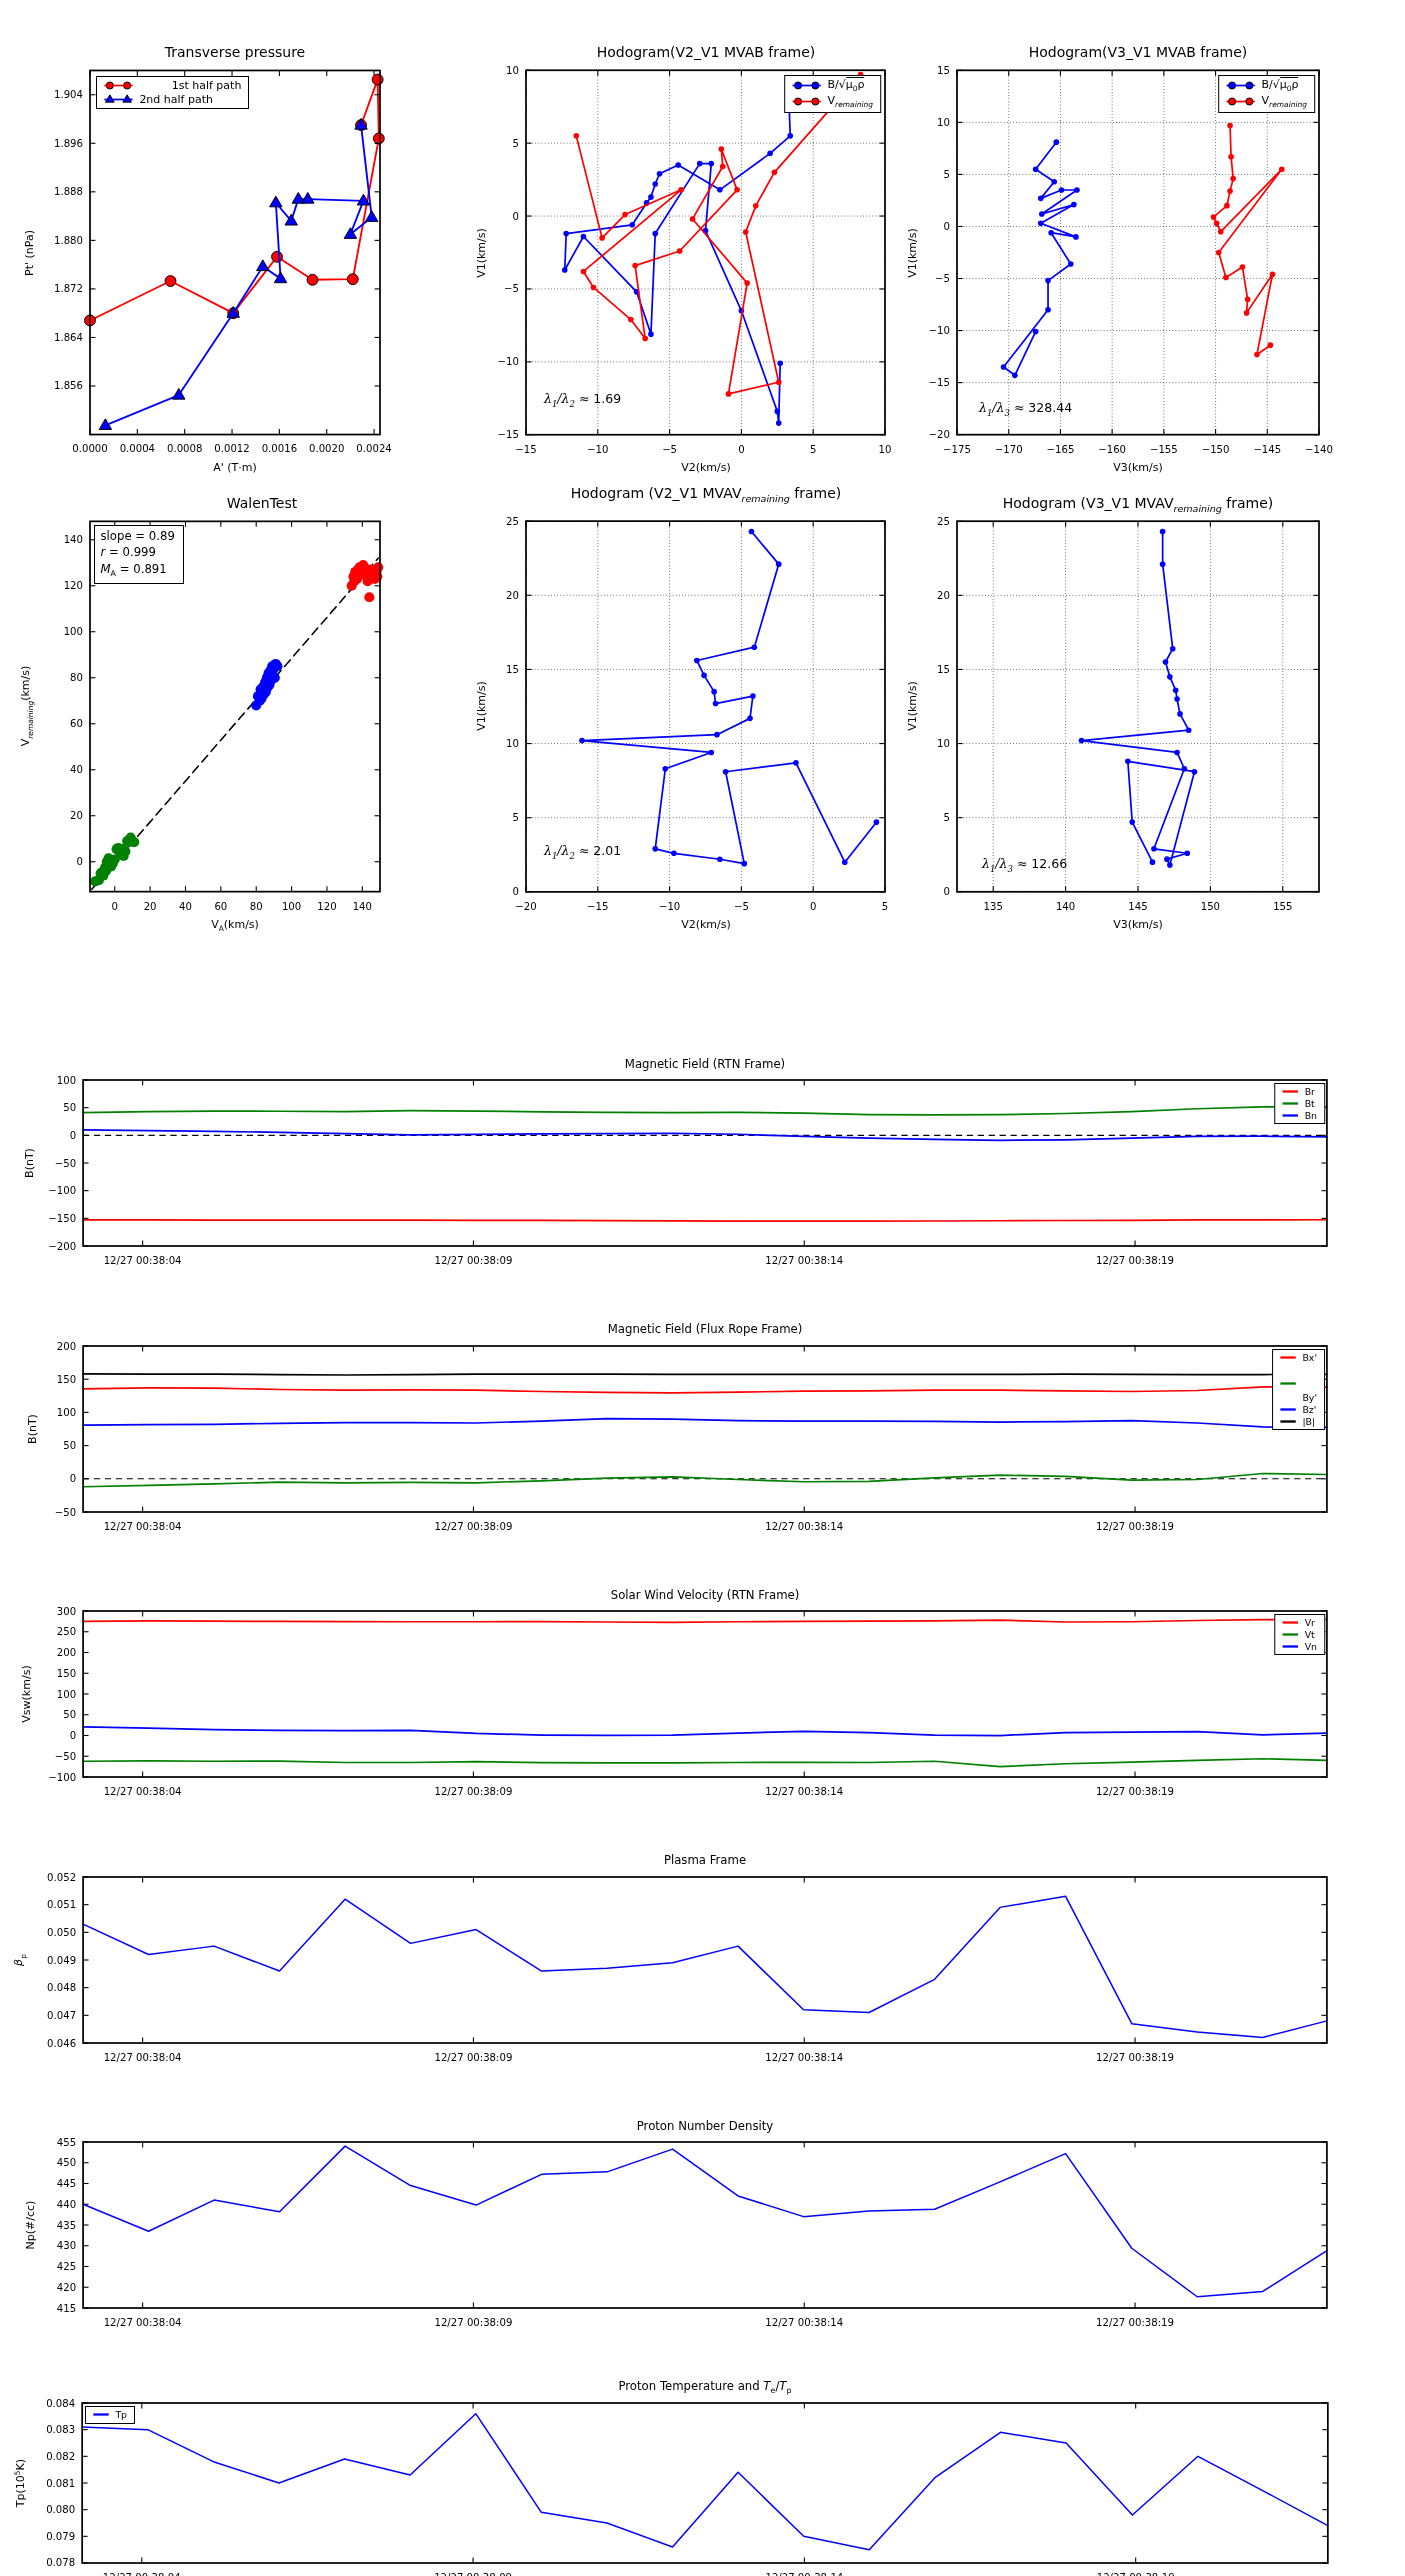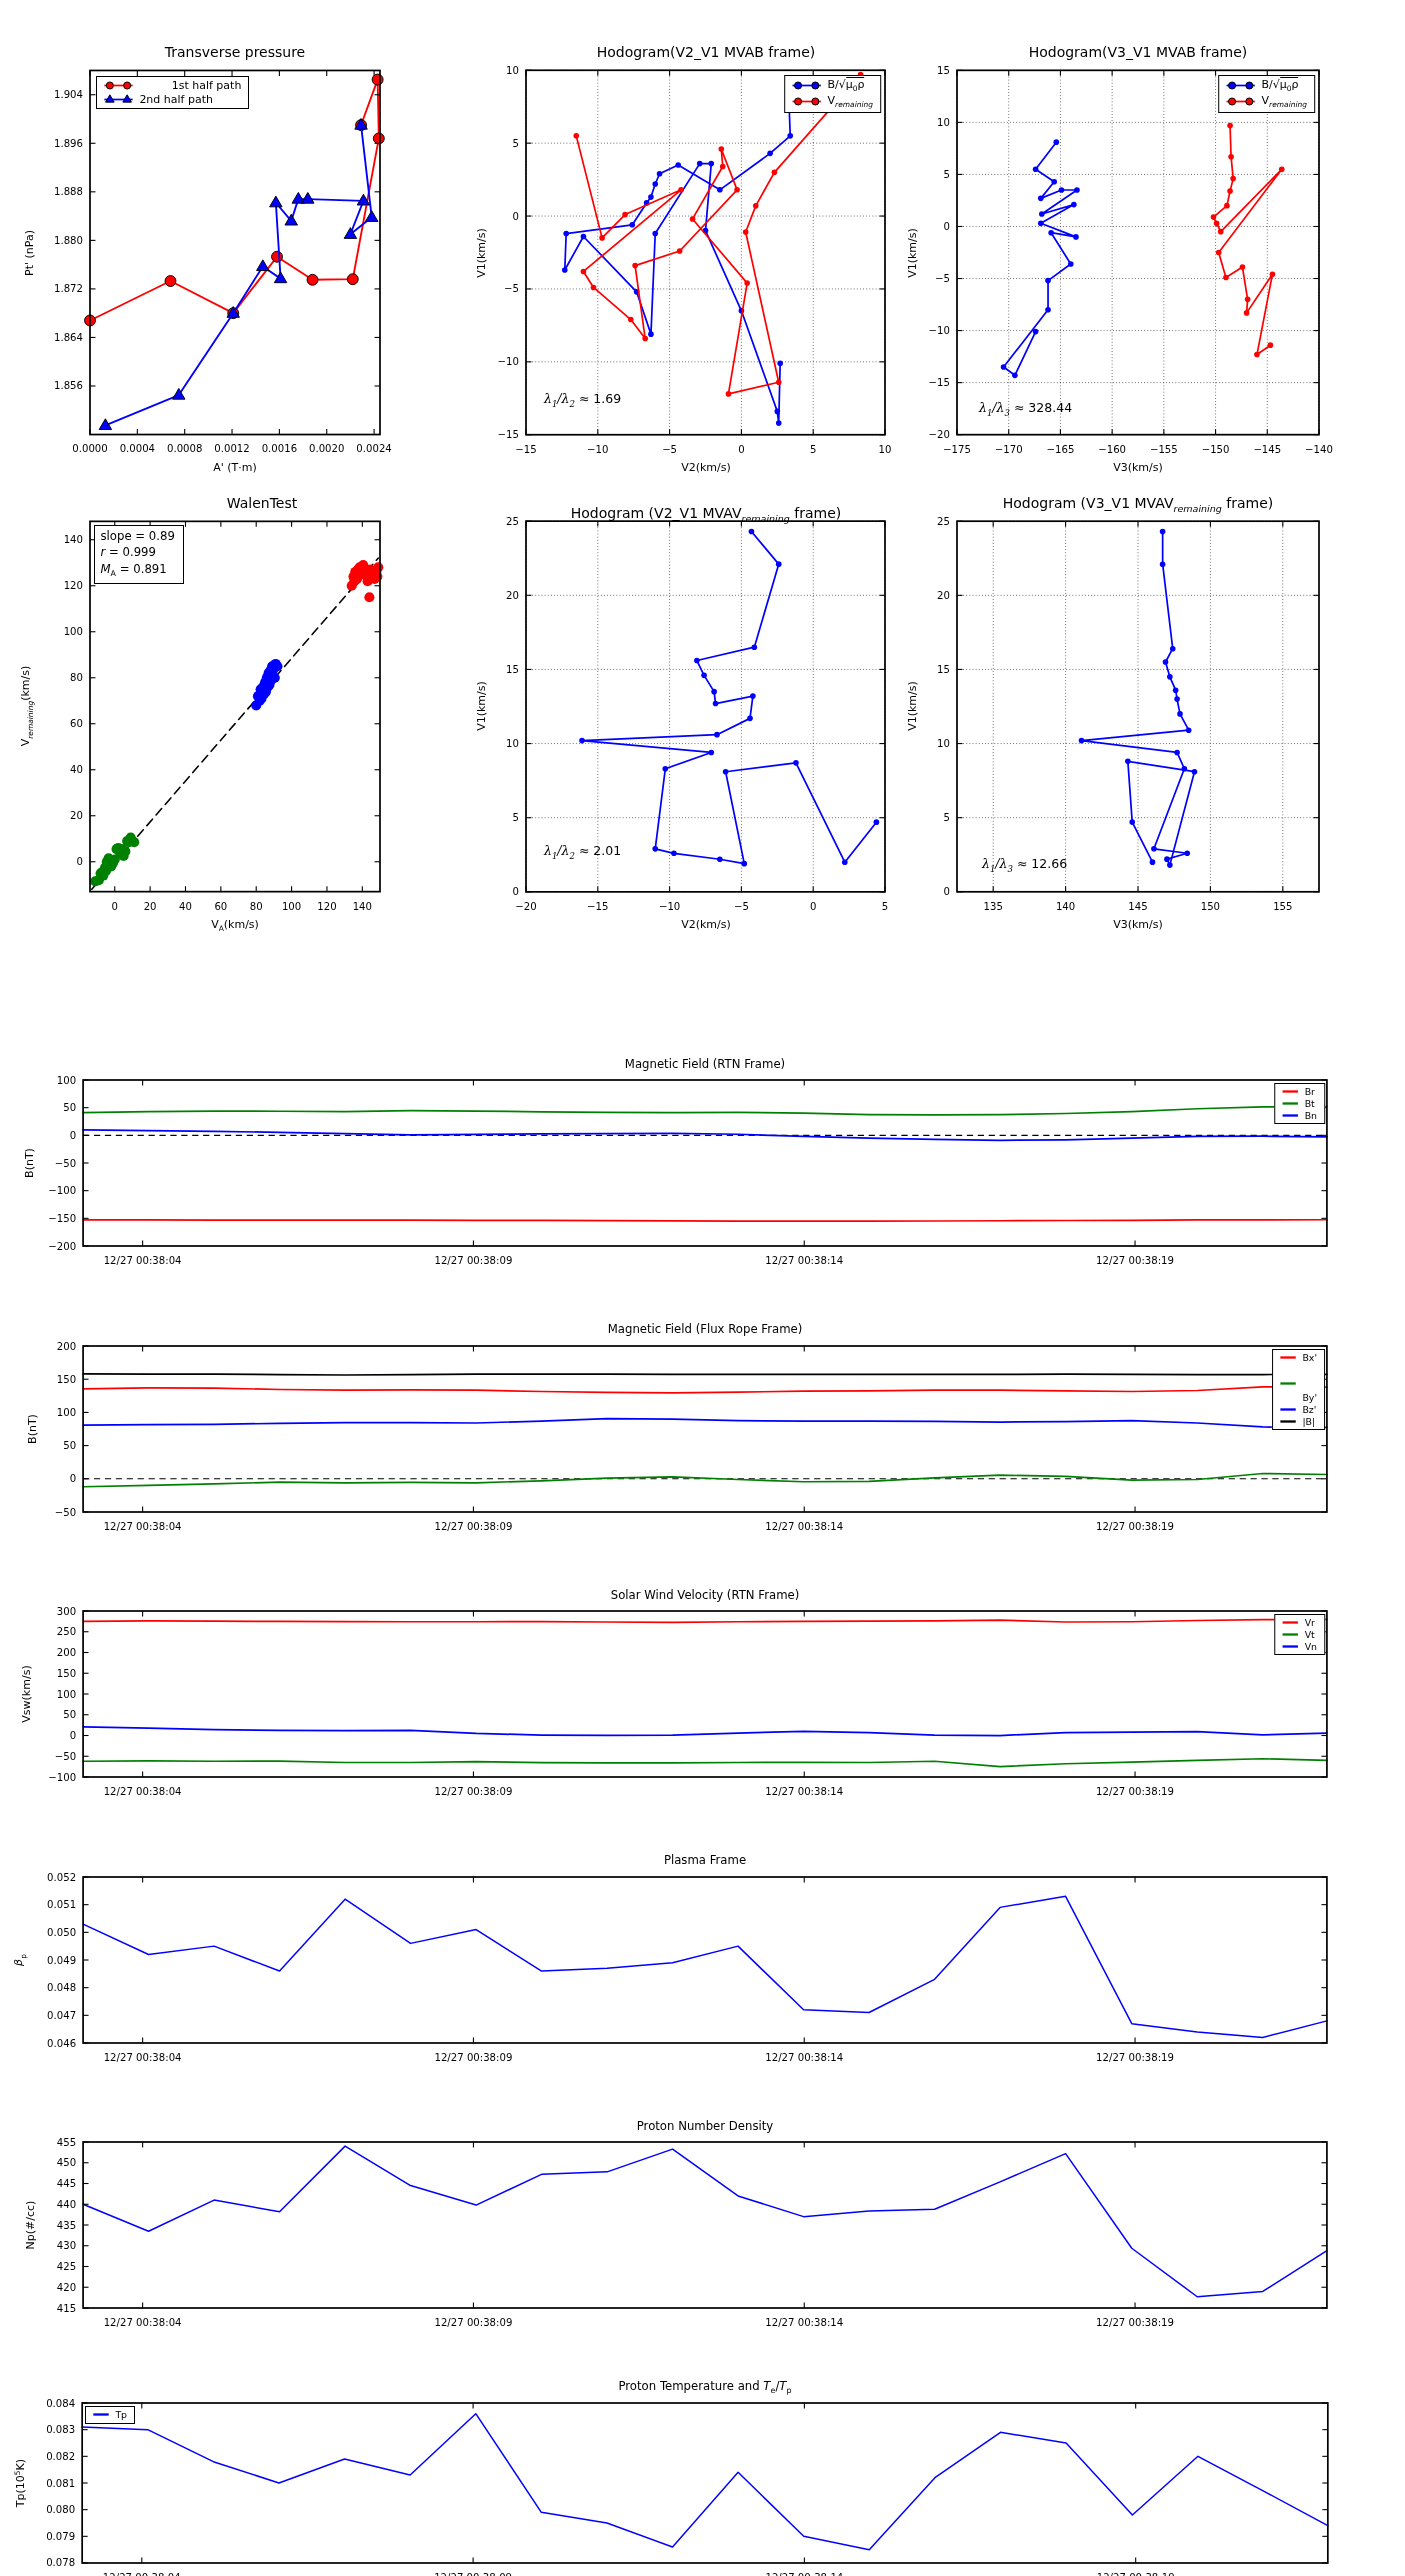--- a/index.html
+++ b/index.html
@@ -559,21 +559,21 @@
         <line x1="0" x2="7" y1="190" y2="190" stroke="#000" stroke-width="1.4"></line>
         <line x1="460" x2="453" y1="190" y2="190" stroke="#000" stroke-width="1.4"></line>
         <text x="-9" y="194.5" text-anchor="end" font-size="13">15</text>
         <line x1="0" x2="7" y1="95" y2="95" stroke="#000" stroke-width="1.4"></line>
         <line x1="460" x2="453" y1="95" y2="95" stroke="#000" stroke-width="1.4"></line>
         <text x="-9" y="99.5" text-anchor="end" font-size="13">20</text>
         <line x1="0" x2="7" y1="0" y2="0" stroke="#000" stroke-width="1.4"></line>
         <line x1="460" x2="453" y1="0" y2="0" stroke="#000" stroke-width="1.4"></line>
         <text x="-9" y="4.5" text-anchor="end" font-size="13">25</text>
       </svg>
-      <div class="ttl" style="left: 706px; top: 505px; font-size: 14px;">Hodogram (V2_V1 MVAV<sub><i>remaining</i></sub> frame)</div>
+      <div class="ttl" style="left: 706px; top: 485px; font-size: 14px;">Hodogram (V2_V1 MVAV<sub><i>remaining</i></sub> frame)</div>
       <div class="xlab" style="left: 706px; top: 918px;">V2(km/s)</div>
       <div class="ylab" style="left: 481px; top: 706px;">V1(km/s)</div>
       <div class="ann" style="left: 544px; top: 843px;"><span class="mi">λ<sub>1</sub>/λ<sub>2</sub></span> ≈ 2.01</div>
     </div>
     <div class="panel">
       <svg width="362" height="371" viewBox="0 0 464 475" style="position: absolute; left: 957px; top: 521px; overflow: visible;">
         <line x1="46.400000000000006" x2="46.400000000000006" y1="0" y2="475" stroke="#000" stroke-width="0.9" stroke-dasharray="1 3"></line>
         <line x1="139.2" x2="139.2" y1="0" y2="475" stroke="#000" stroke-width="0.9" stroke-dasharray="1 3"></line>
         <line x1="232" x2="232" y1="0" y2="475" stroke="#000" stroke-width="0.9" stroke-dasharray="1 3"></line>
         <line x1="324.79999999999995" x2="324.79999999999995" y1="0" y2="475" stroke="#000" stroke-width="0.9" stroke-dasharray="1 3"></line>

